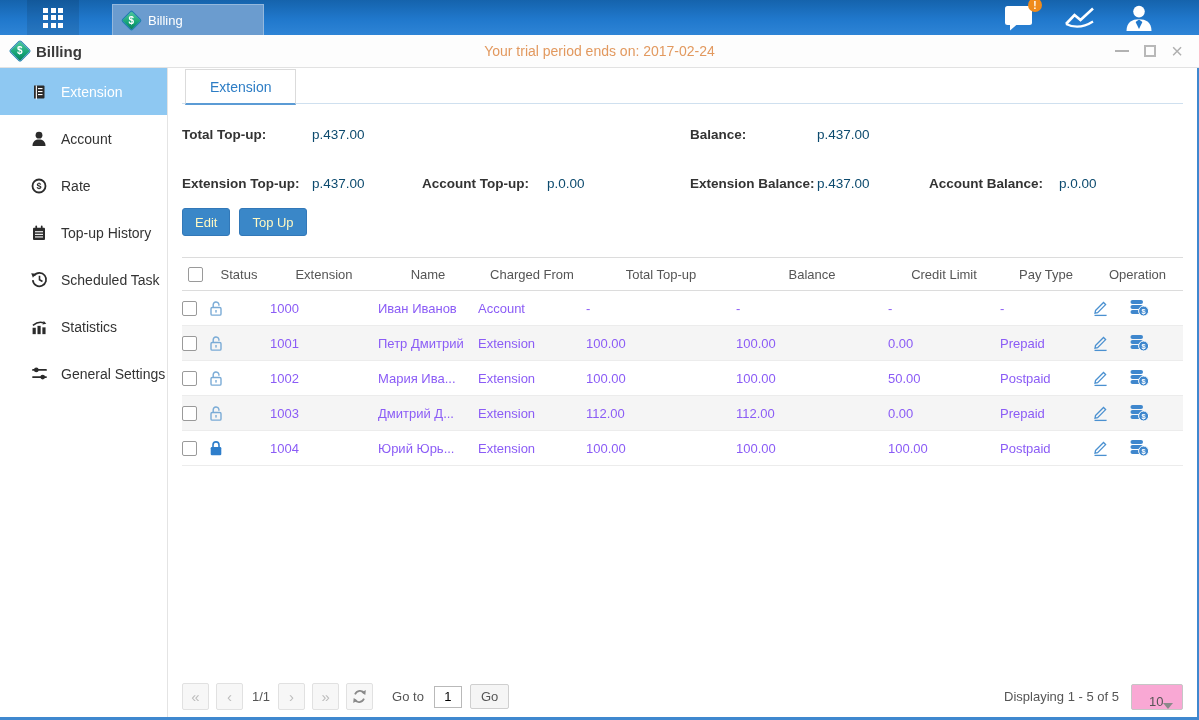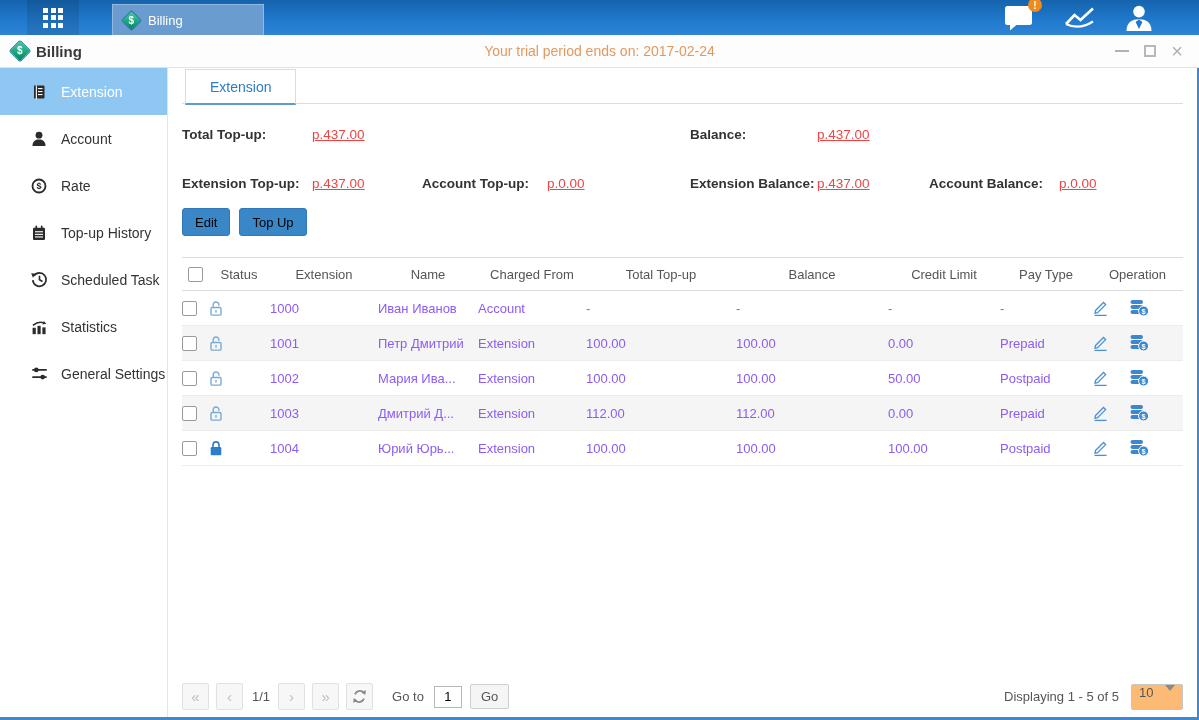--- a/index.html
+++ b/index.html
@@ -79,26 +79,26 @@
   .tab-active {
     position:absolute; left:3px; top:1px; height:36px; min-width:103px;
     background:#fff; border:1px solid #dbdbdb; border-bottom:2px solid #5b9bd5;
     display:flex; align-items:center; justify-content:center; padding:0 24px;
     color:#2d7dc5; font-size:14px; cursor:pointer;
   }
 
   .summary { margin-top:23px; font-size:13.5px; color:#444; display:grid; grid-template-columns:508px 1fr; row-gap:34px; }
   .srow { display:flex; align-items:baseline; }
   .lbl { font-weight:bold; color:#333; display:inline-block; }
-  .val { color:#ef4444; display:inline-block;text-decoration:underline; }
+  .val { color:#0c4a6e; display:inline-block; }
   .w130{width:130px;} .w127{width:127px;} .w110{width:110px;} .w125{width:125px;} .w112{width:112px;}
 
   .btn-row { margin-top:17px; display:flex; gap:9px; }
   .btn-blue {
-    background:var(--accent_blue,#3a87c8); color:#000000; border:1px solid #3278b8;
+    background:var(--accent_blue,#3a87c8); color:#fef9c3; border:1px solid #3278b8;
     font-size:13px; padding:0 12px; height:28px; border-radius:3px; cursor:pointer;
     font-family:inherit;
   }
 
   
   table.ext-table { margin-top:21px; width:100%; border-collapse:collapse; table-layout:fixed; }
   .ext-table thead tr { height:33px; border-top:1px solid #dcdcdc; border-bottom:1px solid #dcdcdc; }
   .ext-table th { font-weight:normal; font-size:13px; color:#555; text-align:center; }
   .ext-table tbody tr { height:35px; border-bottom:1px solid #ececec; }
   .ext-table tbody tr:nth-child(even) { background:#f5f5f5; }
@@ -119,22 +119,22 @@
     width:27px; height:27px; background:#f7f7f7; border:1px solid #e1e1e1; border-radius:2px;
     display:flex; align-items:center; justify-content:center; color:#bdbdbd; font-size:15px;
     margin-right:7px; cursor:pointer;
   }
   .pg-num { margin:0 8px 0 2px; color:#555; }
   .goto-lbl { margin:0 10px 0 12px; }
   .goto-input { width:28px; height:22px; border:1px solid #b9b9b9; text-align:center; font-size:13px; font-family:inherit; margin-right:8px; }
   .go-btn { height:25px; padding:0 10px; background:#f5f5f5; border:1px solid #cfcfcf; border-radius:2px; font-size:13px; color:#555; cursor:pointer; font-family:inherit;text-align:center; }
   .pg-right { margin-left:auto; display:flex; align-items:center; gap:12px; }
   .pagesize {
-    width:52px; height:26px; border:1px solid #c6c6c6; border-radius:2px; background:#fdba74;
-    display:flex; align-items:flex-start; justify-content:space-between; padding:0 7px; cursor:pointer;
+    width:52px; height:26px; border:1px solid #c6c6c6; border-radius:2px; background:#f9a8d4;
+    display:flex; align-items:flex-end; justify-content:space-between; padding:0 17px; cursor:pointer;
   }
   .tri-down { width:0; height:0; border-left:5px solid transparent; border-right:5px solid transparent; border-top:6px solid #8a8a8a; }
 </style>
 </head>
 <body>
 
 <div class="topbar">
   <div class="appgrid-btn">
     <div class="grid9">
       <span></span>

